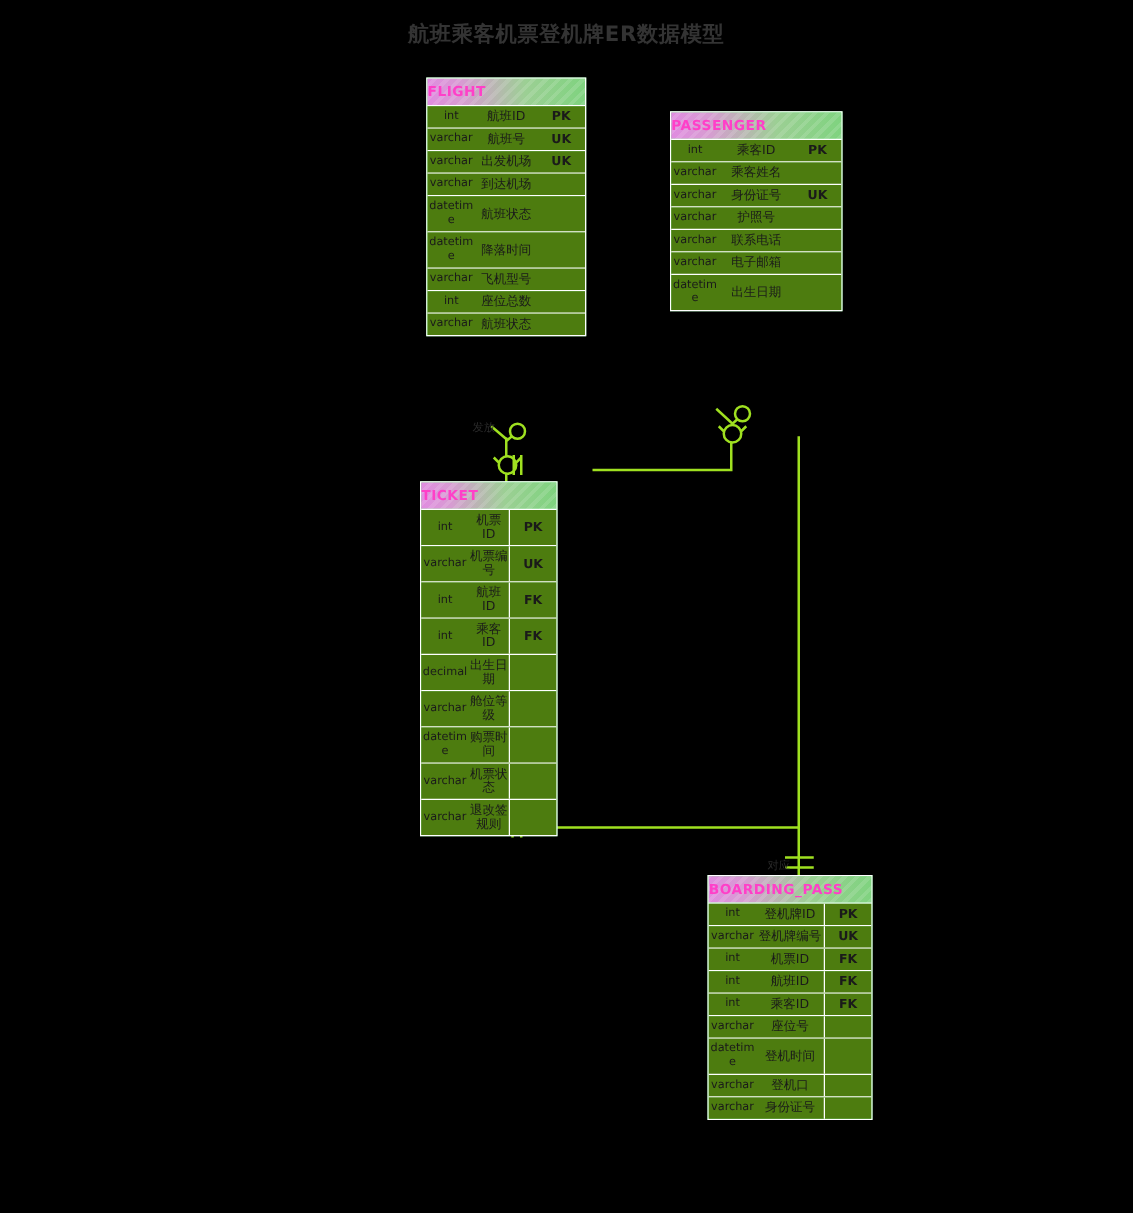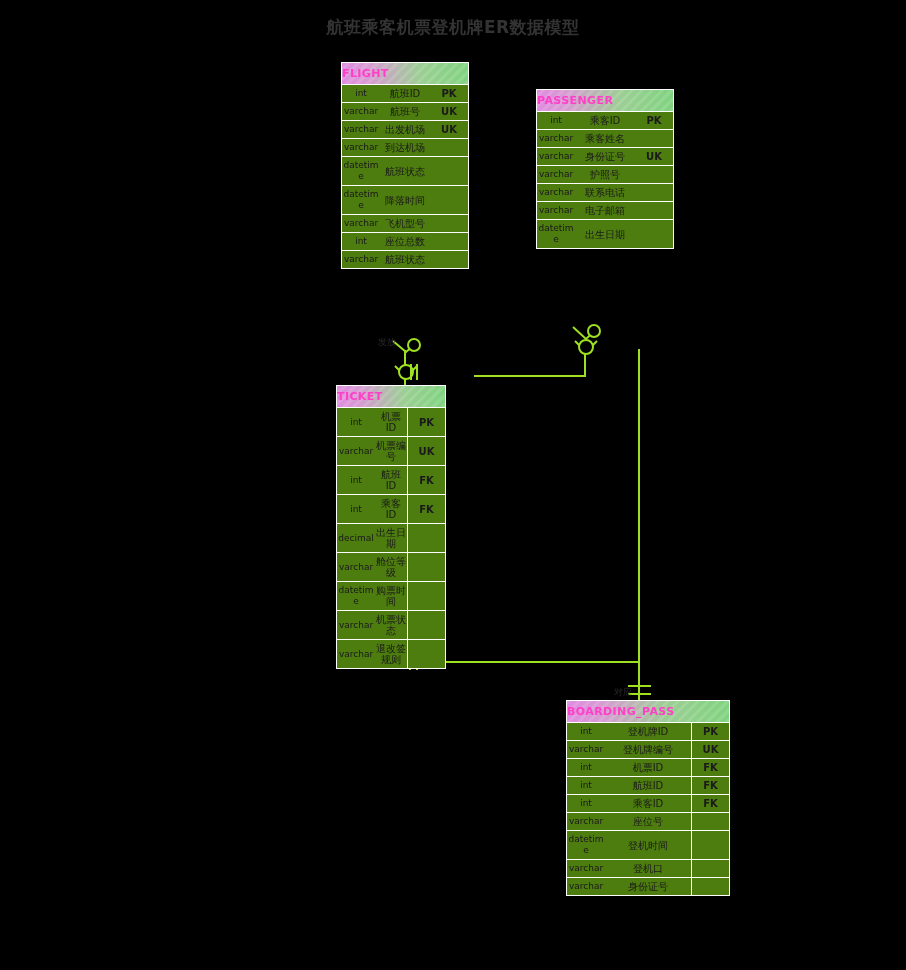--- a/index.html
+++ b/index.html
@@ -306,21 +306,21 @@
           <div class="cell c-key"></div>
         </div>
         <div class="row">
           <div class="cell c-type">varchar</div>
           <div class="cell c-name">退改签规则</div>
           <div class="cell c-key"></div>
         </div>
       </div>
   </div>
 
-  <div class="entity divided" style="left:566px; top:700px; width:164px;">
+  <div class="entity divided" style="left:566px; top:700px; width:132px;">
     <div class="entity-header">BOARDING_PASS</div>
     <div class="rows">
         <div class="row">
           <div class="cell c-type">int</div>
           <div class="cell c-name">登机牌ID</div>
           <div class="cell c-key">PK</div>
         </div>
         <div class="row">
           <div class="cell c-type">varchar</div>
           <div class="cell c-name">登机牌编号</div>

